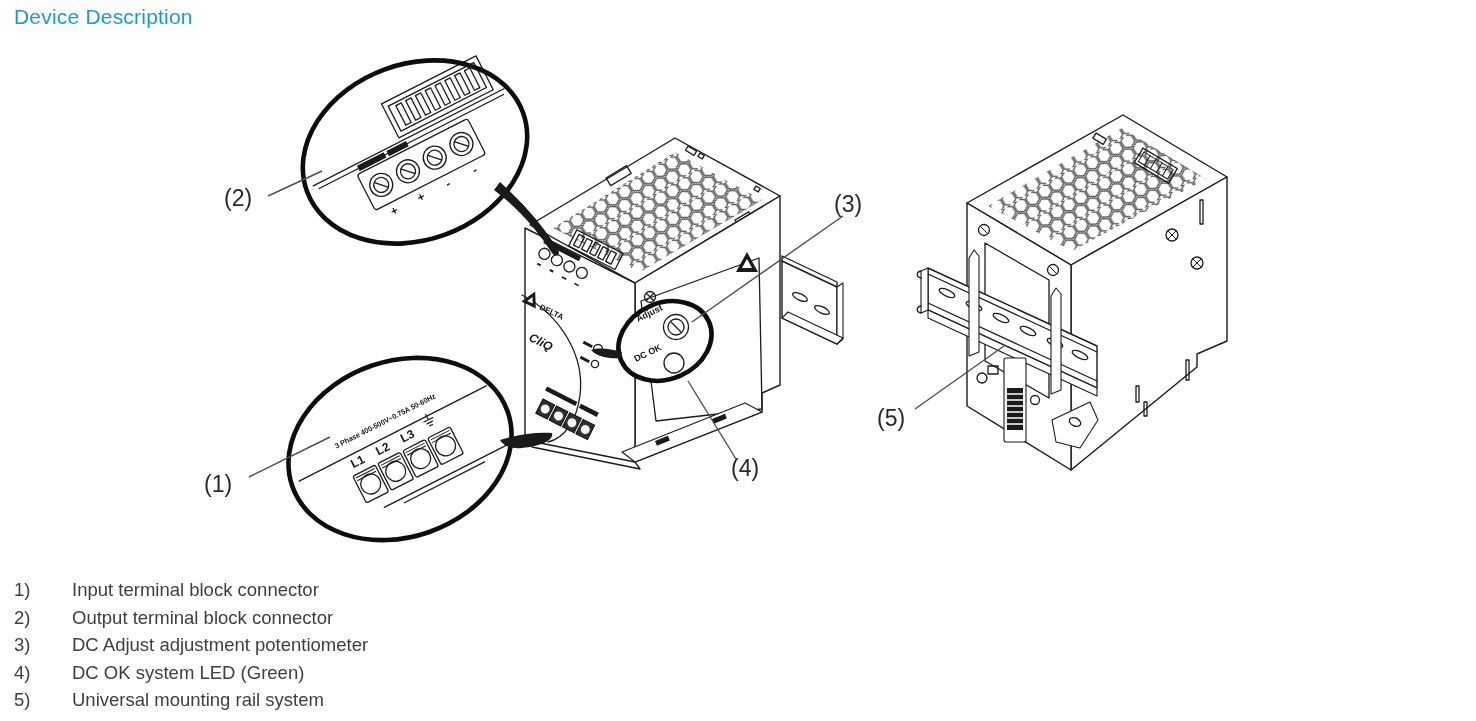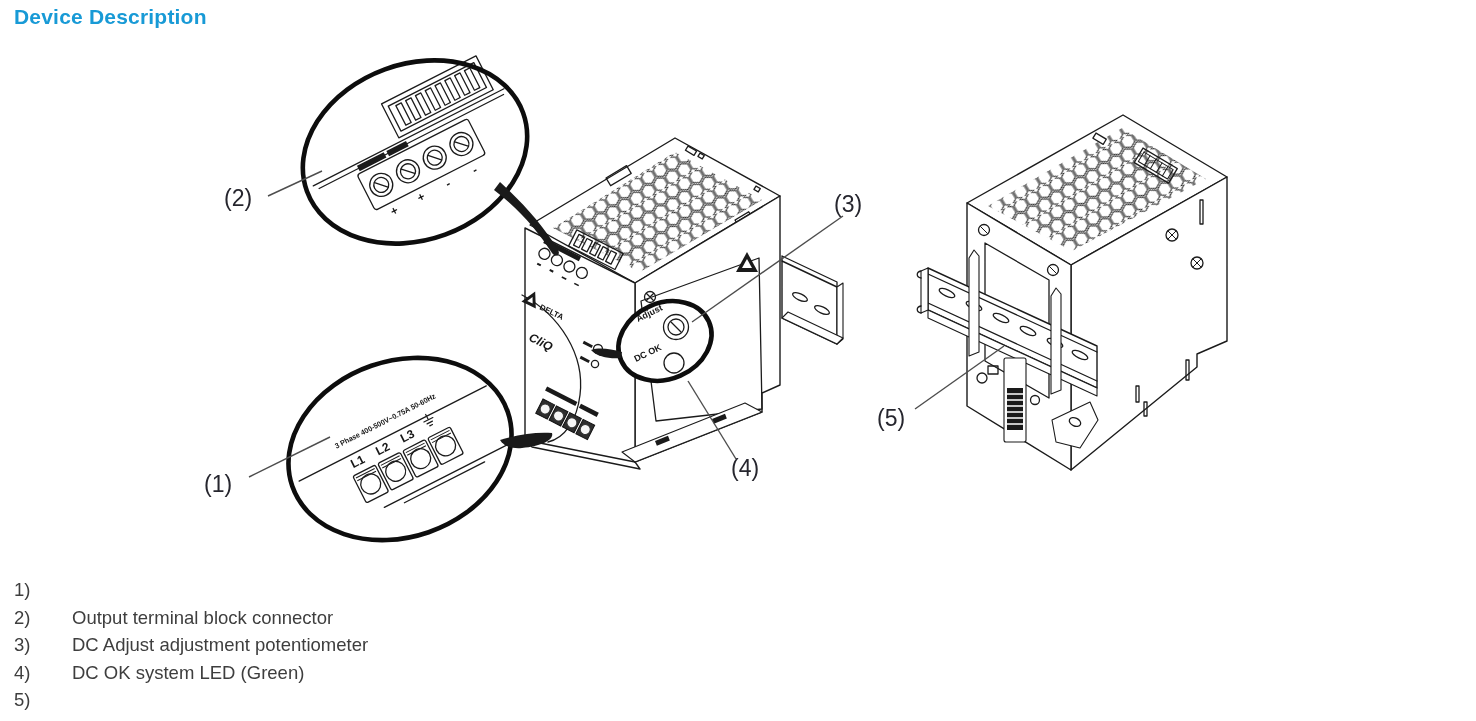--- a/index.html
+++ b/index.html
@@ -1,18 +1,18 @@
 <!DOCTYPE html>
 <html><head>
 <meta charset="utf-8">
 <style>
   html,body{margin:0;padding:0;background:#fff;}
   .page{position:relative;width:1476px;height:721px;background:#ffffff;
         font-family:"Liberation Sans",sans-serif;overflow:hidden;}
-  .title{position:absolute;left:14px;top:5px;font-size:21px;font-weight:bold;
+  .title{position:absolute;left:14px;top:5px;font-size:21px;font-weight:normal;
          color:#189ad6;letter-spacing:.2px;}
   .figure-svg{position:absolute;left:0;top:0;}
   .legend{position:absolute;left:14px;top:576px;}
   .legend-row{display:flex;font-size:18.5px;color:#3e3e3e;line-height:27.5px;}
   .legend-num{width:58px;flex:0 0 58px;}
   
   .ln{fill:none;stroke:#1b1b1b;stroke-width:1.3;stroke-linejoin:round;stroke-linecap:round;}
   .fw{fill:#ffffff;stroke:#1b1b1b;stroke-width:1.4;stroke-linejoin:round;}
   .fw2{fill:#ffffff;stroke:#1b1b1b;stroke-width:1.1;stroke-linejoin:round;}
   .mag{fill:none;stroke:#0d0d0d;stroke-width:4.6;}
@@ -325,31 +325,33 @@
       <text class="callout" x="224" y="206">(2)</text>
       <text class="callout" x="834" y="212">(3)</text>
       <text class="callout" x="731" y="476">(4)</text>
       <text class="callout" x="877" y="426">(5)</text>
     </g>
   </svg>
 
   <div class="legend">
     <div class="legend-row">
       <span class="legend-num">1)</span>
+      <span>Input terminal block connector</span>
     </div>
     <div class="legend-row">
       <span class="legend-num">2)</span>
       <span>Output terminal block connector</span>
     </div>
     <div class="legend-row">
       <span class="legend-num">3)</span>
       <span>DC Adjust adjustment potentiometer</span>
     </div>
     <div class="legend-row">
       <span class="legend-num">4)</span>
       <span>DC OK system LED (Green)</span>
     </div>
     <div class="legend-row">
       <span class="legend-num">5)</span>
+      <span>Universal mounting rail system</span>
     </div>
   </div>
 
 </div>
 
 </body></html>

